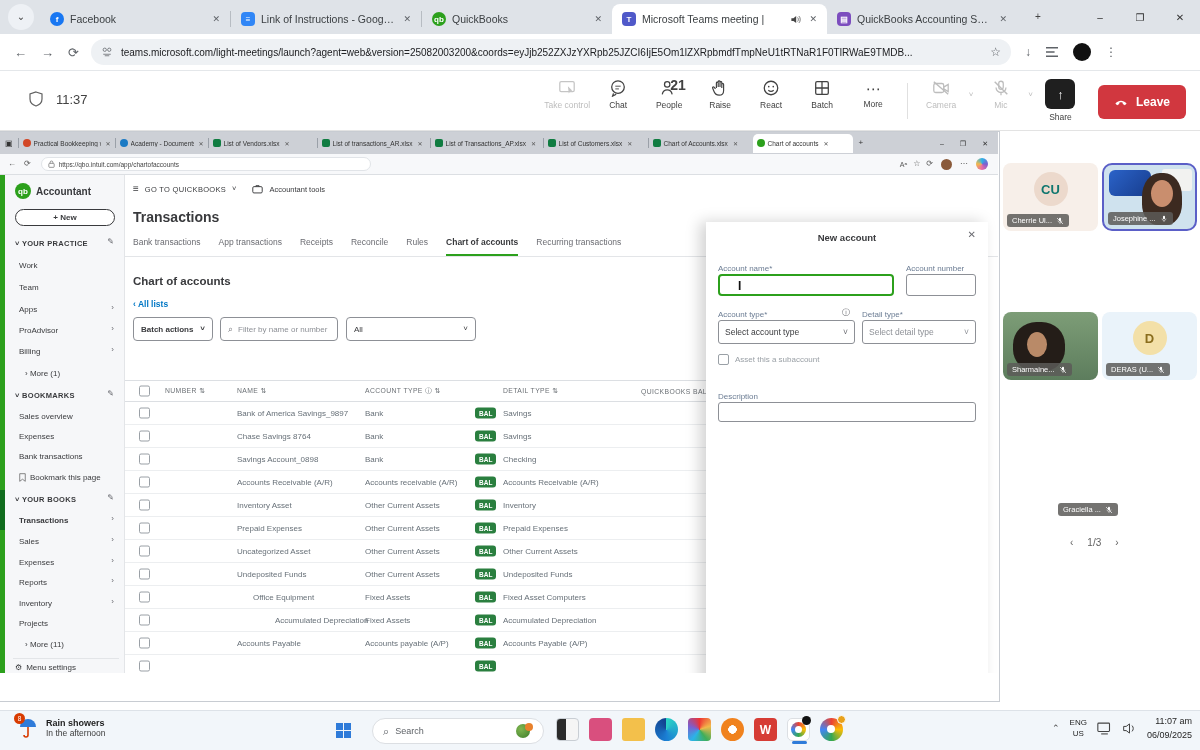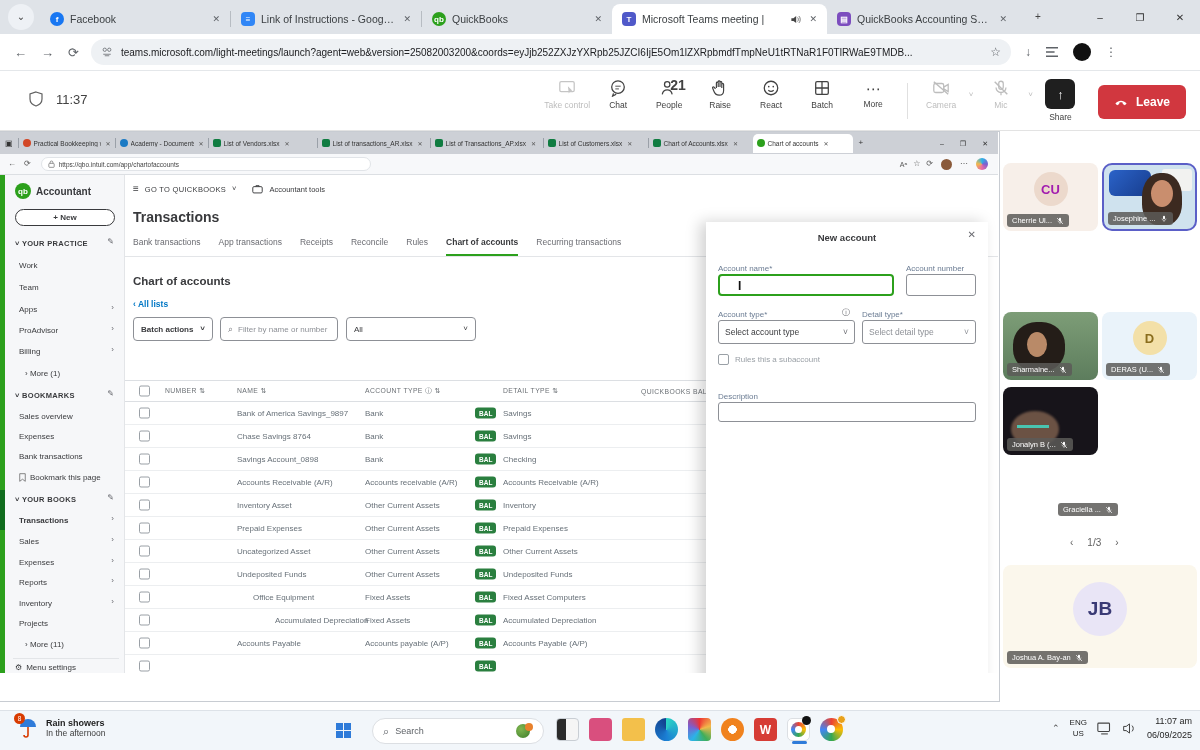--- a/index.html
+++ b/index.html
@@ -534,33 +534,33 @@
       <span class="plabel" style="left:156px;top:88px">Detail type*</span>
       <div class="psel" style="left:12px;top:98px;width:137px">
         <span>Select account type</span>
           <span class="g" style="color:#6b6c72">˅</span>
       </div>
       <div class="psel" style="left:156px;top:98px;width:114px;color:#8d9096">
         <span>Select detail type</span>
           <span class="g">˅</span>
       </div>
       <div style="position:absolute;left:12px;top:132px;width:11px;height:11px;border:1px solid #9aa0a6;border-radius:2px"></div>
-      <span class="plabel" style="left:29px;top:133px;color:#9aa0a6">Rules this a subaccount</span>
+      <span class="plabel" style="left:29px;top:133px;color:#9aa0a6">Asset this a subaccount</span>
       <span class="plabel" style="left:12px;top:170px">Description</span>
       <div class="pinput" style="left:12px;top:180px;width:258px;height:20px"></div>
 
     </div>
 
   </div>
 </div>
 
 <div id="rail" class="abs">
 
   <div class="tile" style="left:3px;top:32px;background:#f7efe9">
-    <div class="avat" style="background:#ecd9cc;color:#a21caf">CU</div>
+    <div class="avat" style="background:#ecd9cc;color:#0f766e">CU</div>
     <div class="nplate">
         <span>Cherrie Ul...</span>
         <svg width="8" height="8" viewBox="0 0 16 16">
           <rect x="6" y="1.5" width="4" height="7" rx="2" fill="#fff"></rect>
           <path d="M4 7a4 4 0 008 0M8 11v3" stroke="#fff" fill="none"></path>
           <path d="M2 2l12 12" stroke="#fff" stroke-width="1.4"></path>
         </svg>
       </div>
   </div>
   <div class="tile" style="left:102px;top:32px;background:#cfe2ee;border:2.5px solid #5b5fc7;border-radius:10px">
@@ -595,59 +595,36 @@
     <div class="nplate">
         <span>DERAS (U...</span>
         <svg width="8" height="8" viewBox="0 0 16 16">
           <rect x="6" y="1.5" width="4" height="7" rx="2" fill="#fff"></rect>
           <path d="M4 7a4 4 0 008 0M8 11v3" stroke="#fff" fill="none"></path>
           <path d="M2 2l12 12" stroke="#fff" stroke-width="1.4"></path>
         </svg>
       </div>
   </div>
 
-  <div class="tile" style="left:3px;top:256px;background:#17141a">
-    <div class="blob" style="left:8px;top:24px;width:48px;height:36px;background:#6b5244;border-radius:50%;filter:blur(1px)"></div>
-    <div class="blob" style="left:14px;top:38px;width:32px;height:3px;background:#49c5b1"></div>
-    <div class="nplate">
-        <span>Jonalyn B (...</span>
-        <svg width="8" height="8" viewBox="0 0 16 16">
-          <rect x="6" y="1.5" width="4" height="7" rx="2" fill="#fff"></rect>
-          <path d="M4 7a4 4 0 008 0M8 11v3" stroke="#fff" fill="none"></path>
-          <path d="M2 2l12 12" stroke="#fff" stroke-width="1.4"></path>
-        </svg>
-      </div>
-  </div>
 
   <div class="nplate" style="left:58px;top:372px;bottom:auto">
     <span>Graciella ...</span>
     <svg width="8" height="8" viewBox="0 0 16 16">
         <rect x="6" y="1.5" width="4" height="7" rx="2" fill="#fff"></rect>
         <path d="M4 7a4 4 0 008 0M8 11v3" stroke="#fff" fill="none"></path>
         <path d="M2 2l12 12" stroke="#fff" stroke-width="1.4"></path>
       </svg>
   </div>
 
   <div style="position:absolute;left:70px;top:406px;display:flex;gap:14px;align-items:center;font-size:10px;color:#616161">
     <span class="g">‹</span>
     <span>1/3</span>
     <span class="g">›</span>
   </div>
 
-  <div class="tile" style="left:3px;top:434px;width:194px;height:103px;background:#fbf7ec">
-    <div style="position:absolute;left:50%;top:44px;transform:translate(-50%,-50%);width:54px;height:54px;border-radius:50%;background:#e9e5f6;display:flex;align-items:center;justify-content:center;font-size:19px;font-weight:bold;color:#3a3a75">JB</div>
-    <div class="nplate" style="max-width:150px">
-        <span>Joshua A. Bay-an</span>
-        <svg width="8" height="8" viewBox="0 0 16 16">
-          <rect x="6" y="1.5" width="4" height="7" rx="2" fill="#fff"></rect>
-          <path d="M4 7a4 4 0 008 0M8 11v3" stroke="#fff" fill="none"></path>
-          <path d="M2 2l12 12" stroke="#fff" stroke-width="1.4"></path>
-        </svg>
-      </div>
-  </div>
 </div>
 
 <div id="wtask" class="abs">
   <div id="wbadge">8</div>
   <div id="weather">
     <svg width="20" height="22" viewBox="0 0 20 22">
         <path d="M2 10a8 8 0 0116 0z" fill="#2f7bd9"></path>
         <path d="M10 10v8a2 2 0 01-4 0" fill="none" stroke="#d83b01" stroke-width="1.6"></path>
       </svg>
     <div>

